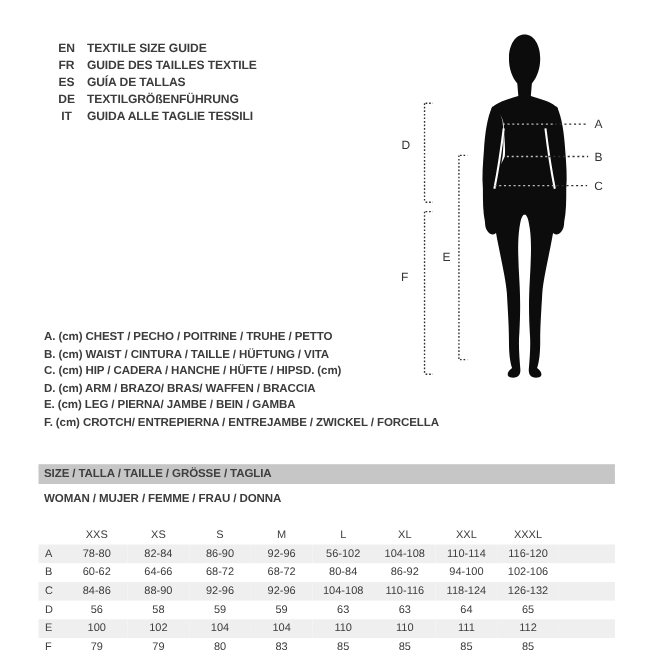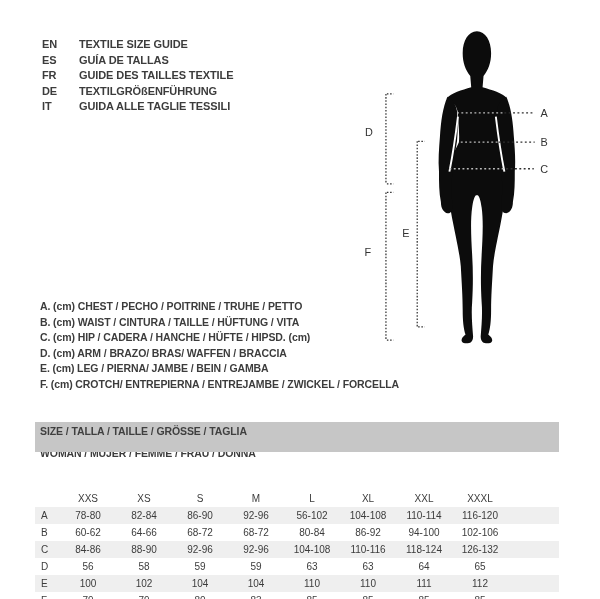--- a/index.html
+++ b/index.html
@@ -4,34 +4,34 @@
 <style>
   html,body{margin:0;padding:0;}
   body{
     width:600px;height:599px;background:#ffffff;position:relative;overflow:hidden;
     font-family:"Liberation Sans","DejaVu Sans",sans-serif;color:#3c3c3c;
   }
   .abs{position:absolute;}
 
   
   #title-block{left:42px;top:37px;font-size:11px;font-weight:700;letter-spacing:-0.1px;}
-  #title-block .trow{display:flex;line-height:15.6px;}
+  #title-block .trow{display:flex;line-height:15.6px;text-align:center;}
   #title-block .code{width:37px;flex:0 0 37px;}
 
   
   #legend-block{left:40px;top:299px;font-size:10.5px;font-weight:700;letter-spacing:-0.1px;}
   #legend-block .lrow{line-height:15.5px;white-space:nowrap;}
 
   
   #gender-line{left:40px;top:399px;font-size:10.5px;font-weight:700;letter-spacing:-0.1px;margin-top:48px;}
 
   
   #table-block{left:35px;top:422px;width:524px;}
   #size-bar{
-    height:30px;line-height:18px;background:#c6c6c6;color:#3f3f3f;
+    height:18px;line-height:18px;background:#c6c6c6;color:#3f3f3f;
     font-size:10.5px;font-weight:700;padding-left:5px;letter-spacing:-0.1px;
   }
   table.sizes{border-collapse:collapse;table-layout:fixed;width:524px;margin-top:38px;}
   table.sizes td,table.sizes th{
     height:17px;padding:0;font-size:10px;font-weight:400;color:#3c3c3c;
     text-align:center;vertical-align:middle;white-space:nowrap;
   }
   table.sizes .rowlabel{text-align:left;padding-left:6px;}
   table.sizes tbody tr:nth-child(odd){background:#efefef;}
 
@@ -41,26 +41,26 @@
 </style>
 </head>
 <body>
 
 <div id="title-block" class="abs">
   <div class="trow">
     <span class="code">EN</span>
     <span>TEXTILE SIZE GUIDE</span>
   </div>
   <div class="trow">
+    <span class="code">FR</span>
+    <span>GUIDE DES TAILLES TEXTILE</span>
+  </div>
+  <div class="trow">
     <span class="code">ES</span>
     <span>GUÍA DE TALLAS</span>
-  </div>
-  <div class="trow">
-    <span class="code">FR</span>
-    <span>GUIDE DES TAILLES TEXTILE</span>
   </div>
   <div class="trow">
     <span class="code">DE</span>
     <span>TEXTILGRÖßENFÜHRUNG</span>
   </div>
   <div class="trow">
     <span class="code">IT</span>
     <span>GUIDA ALLE TAGLIE TESSILI</span>
   </div>
 </div>

